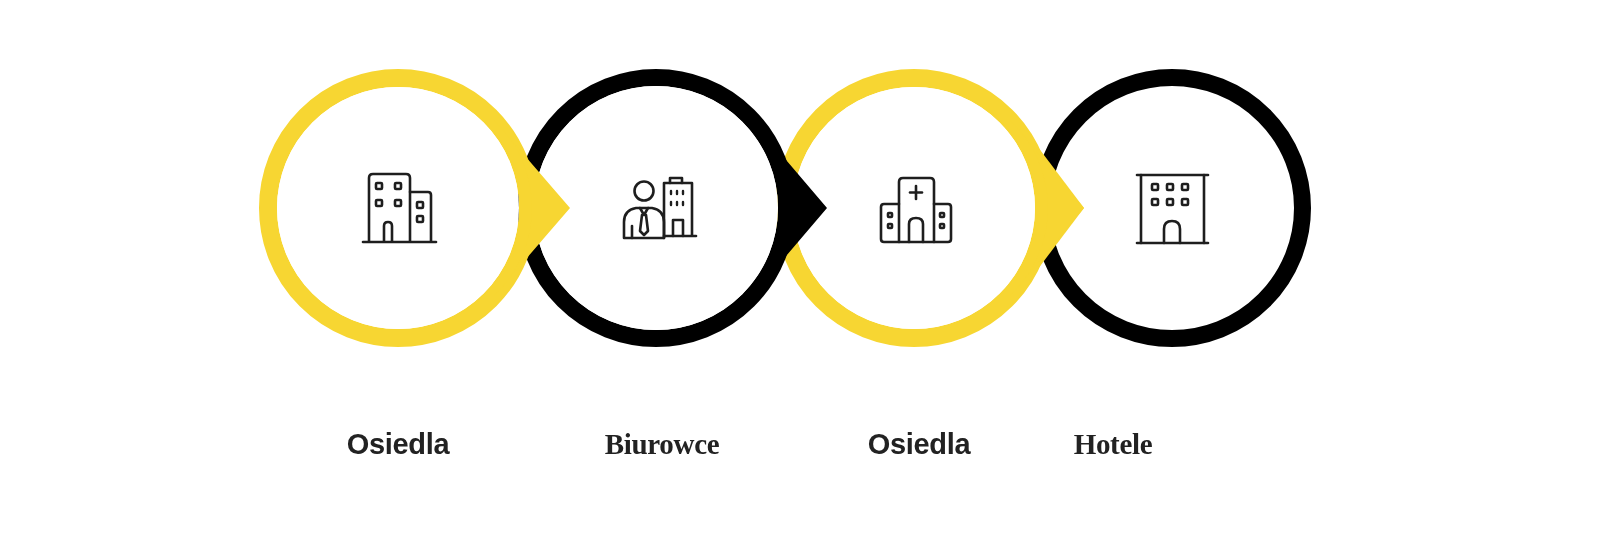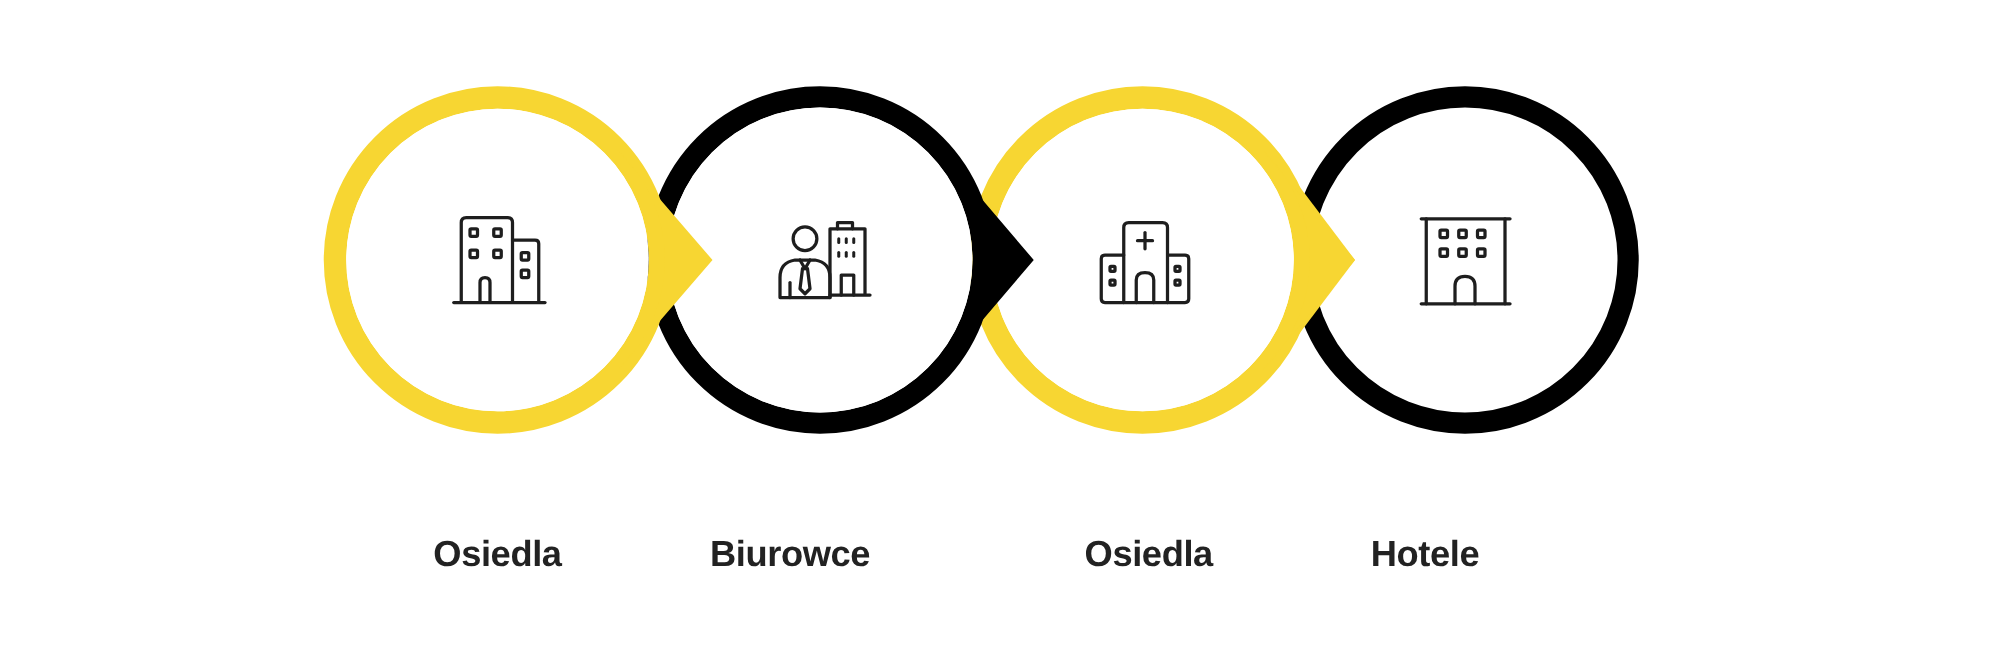--- a/index.html
+++ b/index.html
@@ -100,16 +100,16 @@
       <rect x="1167" y="184" width="6" height="6" rx="1"></rect>
       <rect x="1182" y="184" width="6" height="6" rx="1"></rect>
       <rect x="1152" y="199" width="6" height="6" rx="1"></rect>
       <rect x="1167" y="199" width="6" height="6" rx="1"></rect>
       <rect x="1182" y="199" width="6" height="6" rx="1"></rect>
       <path d="M 1164 243 L 1164 229 Q 1164 221 1172 221 Q 1180 221 1180 229 L 1180 243"></path>
     </g>
   </svg>
 
   <div class="label" style="left:398px;">Osiedla</div>
-  <div class="label" style="left:632px;">Biurowce</div>
+  <div class="label" style="left:662px;font-family:Liberation Serif, serif;">Biurowce</div>
   <div class="label" style="left:919px;">Osiedla</div>
-  <div class="label" style="left:1140px;">Hotele</div>
+  <div class="label" style="left:1113px;font-family:Liberation Serif, serif;">Hotele</div>
 </div>
 
 </body></html>

